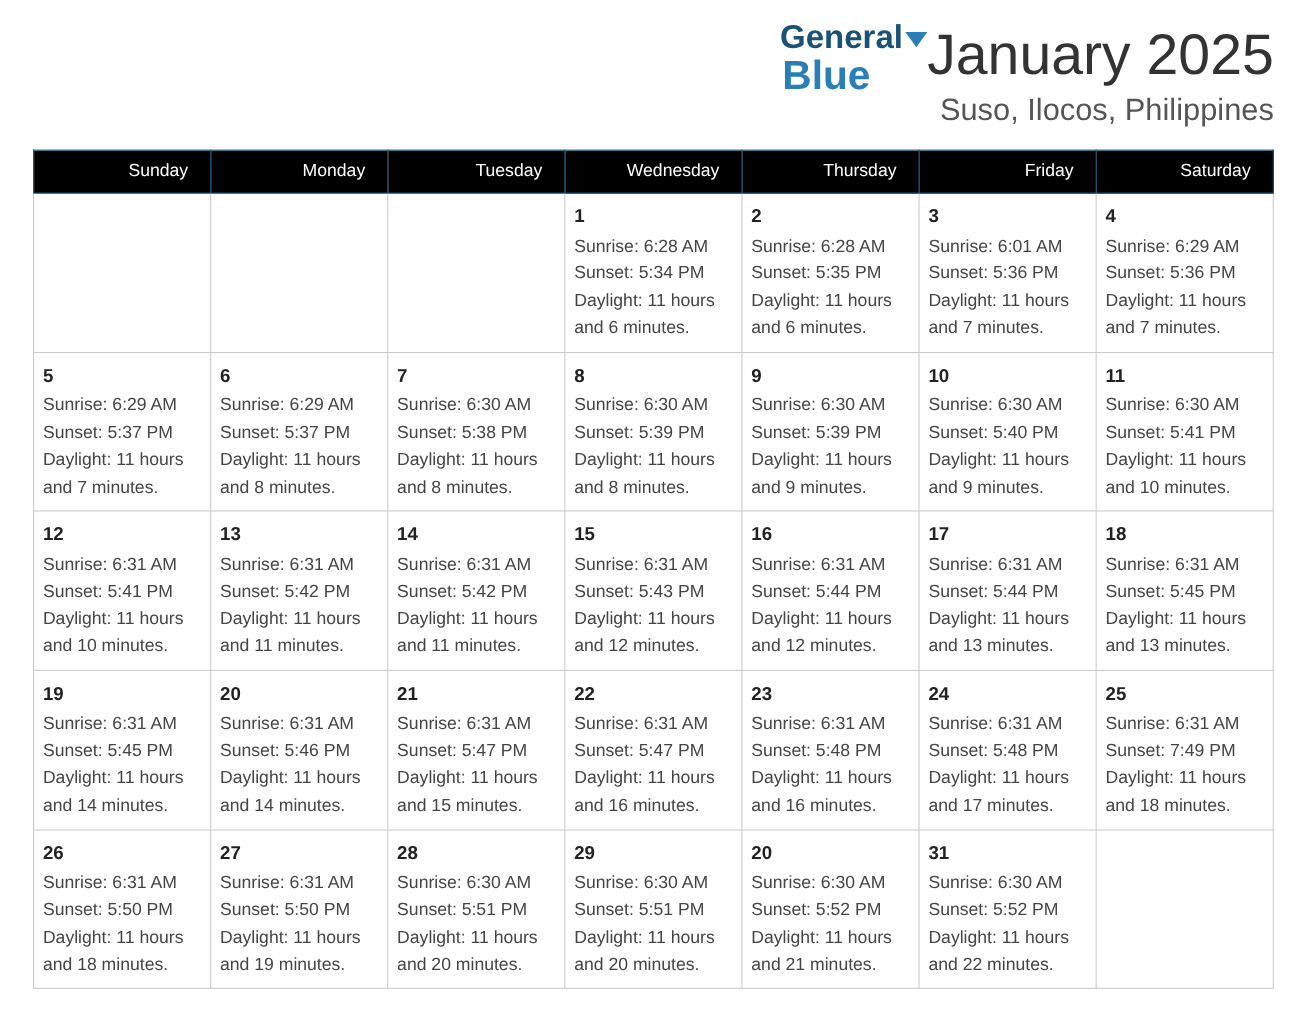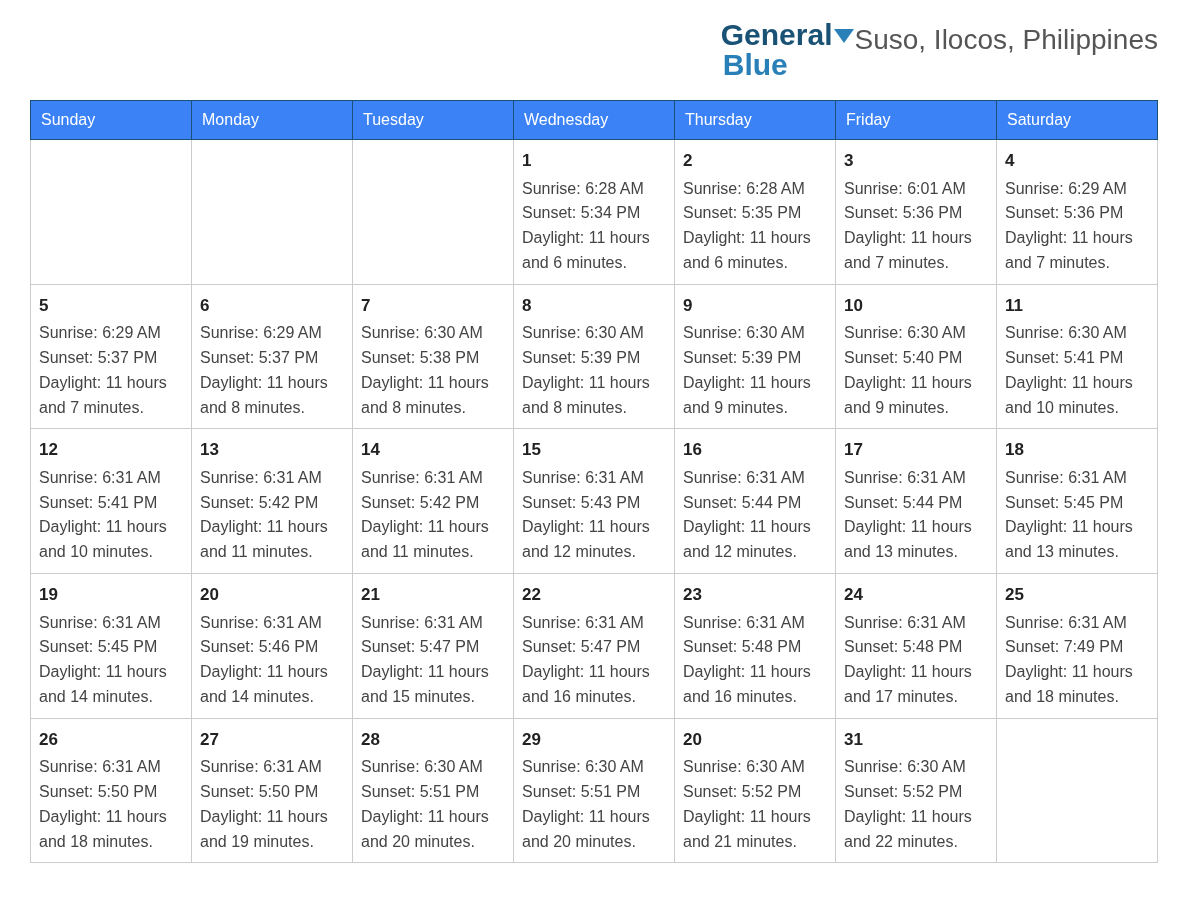--- a/index.html
+++ b/index.html
@@ -28,26 +28,26 @@
       font-size: 28px;
       color: #555;
       margin-top: 4px;
     }
     .calendar {
       width: 100%;
       border-collapse: collapse;
       border: 1px solid #bbb;
     }
     .calendar thead tr th {
-      background-color: #3b82f6;
+      background-color: #000000;
       color: #fff;
       font-size: 16px;
       font-weight: normal;
-      padding: 10px 10px;
-      text-align: left;
+      padding: 10px 20px;
+      text-align: right;
       border: 1px solid #1a5276;
     }
     .calendar tbody tr td {
       vertical-align: top;
       padding: 8px;
       border: 1px solid #ccc;
       width: 14.28%;
       min-height: 110px;
       font-size: 12.5px;
       color: #333;
@@ -72,21 +72,21 @@
       line-height: 1;
     }
     .logo-line1 {
       font-size: 30px;
       font-weight: bold;
       color: #1a5276;
       display: flex;
       align-items: center;
     }
     .logo-line2 {
-      font-size: 30px;
+      font-size: 37px;
       font-weight: bold;
       color: #2980b9;
       padding-left: 2px;
     }
     .arrow-icon {
       display: inline-block;
       width: 0;
       height: 0;
       border-left: 10px solid transparent;
       border-right: 10px solid transparent;
@@ -100,20 +100,21 @@
 
 <div class="header">
   <div class="logo-wrapper">
     <div class="logo-line1">
       <span>General</span>
         <span class="arrow-icon"></span>
     </div>
     <div class="logo-line2">Blue</div>
   </div>
   <div class="title-block">
+    <div class="month-title">January 2025</div>
     <div class="location-title">Suso, Ilocos, Philippines</div>
   </div>
 </div>
 
 <table class="calendar">
   <thead>
     <tr>
     <th>Sunday</th>
         <th>Monday</th>
         <th>Tuesday</th>

